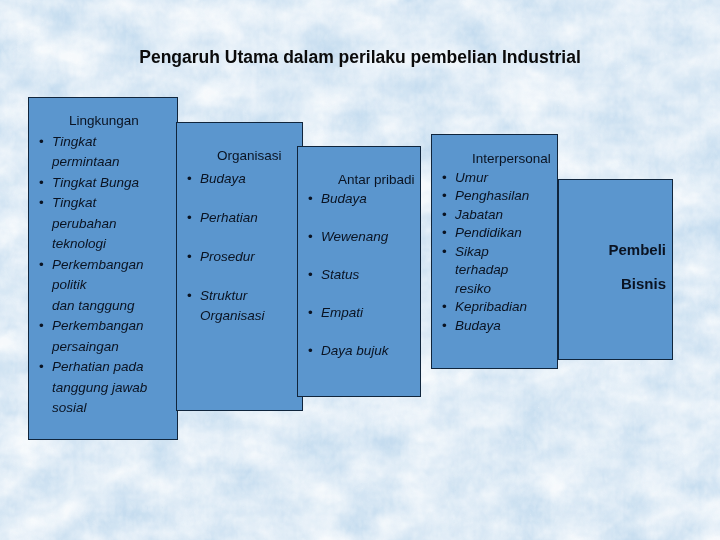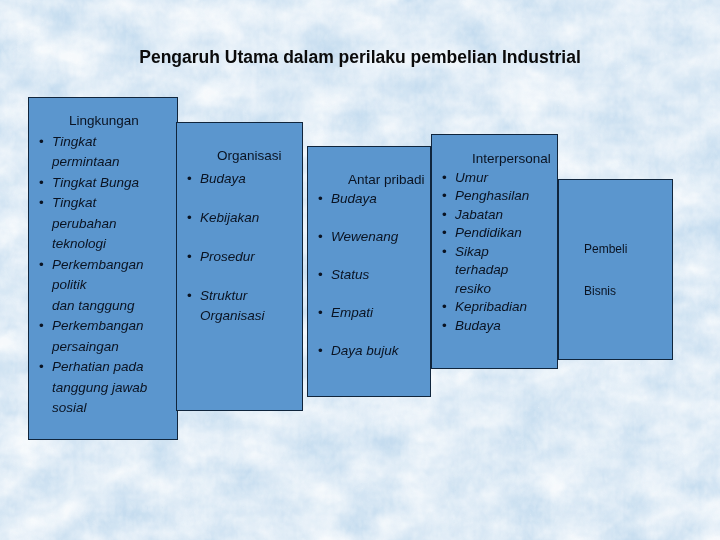--- a/index.html
+++ b/index.html
@@ -17,32 +17,32 @@
   }
   .box{
     position:absolute;z-index:1;box-sizing:border-box;
     background:var(--fill,#5b96ce);
     border:1.5px solid var(--bord,#10253c);
     color:var(--text,#0a1322);
     font-size:13.5px;
   }
   .box1{left:28px;top:97px;width:150px;height:343px;padding:13px 4px 0 8px;line-height:20.5px;}
   .box2{left:176px;top:122px;width:127px;height:289px;padding:23px 4px 0 8px;line-height:20px;}
-  .box3{left:307px;top:146px;width:124px;height:251px;padding:23px 16px 0 8px;line-height:19px;}
+  .box3{left:297px;top:146px;width:124px;height:251px;padding:23px 16px 0 8px;line-height:19px;}
   .box4{left:431px;top:134px;width:127px;height:235px;padding:15px 4px 0 8px;line-height:18.5px;}
   .box5{left:558px;top:179px;width:115px;height:181px;padding:60px 6px 0 25px;
-        font-weight:normal;font-size:12px;line-height:19px;}
+        font-weight:bold;font-size:15px;line-height:19px;text-align:right;}
   .hdr{white-space:nowrap;margin-left:32px;}
   .box2 .hdr{margin-bottom:3px;}
   .item{position:relative;padding-left:15px;}
   .item::before{content:"\2022";position:absolute;left:2px;top:0;}
   .box2 .item{margin-bottom:19px;}
   .box3 .item{margin-bottom:19px;}
   .line{white-space:nowrap;font-style:italic;}
-  .b5line + .b5line{margin-top:23px;}
+  .b5line + .b5line{margin-top:15px;}
 </style>
 </head>
 <body style="--bg: #c5dcef; --fill: #5b96ce; --bord: #10253c; --text: #0a1322; --title: #0b0b0b;">
 
 <div class="stage">
 
   <svg class="texture" width="720" height="540" xmlns="http://www.w3.org/2000/svg" aria-hidden="true">
     <defs>
       <filter id="tp" x="0" y="0" width="100%" height="100%">
         <feTurbulence type="fractalNoise" baseFrequency="0.02 0.028" numOctaves="4" seed="11"></feTurbulence>
@@ -92,21 +92,21 @@
       </div>
   </div>
 
   <div class="box box2">
     <div class="hdr">Organisasi</div>
     <div class="list">
         <div class="item">
           <div class="line">Budaya</div>
         </div>
         <div class="item">
-          <div class="line">Kebijakan</div>
+          <div class="line">Perhatian</div>
         </div>
         <div class="item">
           <div class="line">Prosedur</div>
         </div>
         <div class="item">
           <div class="line">Struktur</div>
           <div class="line">Organisasi</div>
         </div>
       </div>
   </div>

